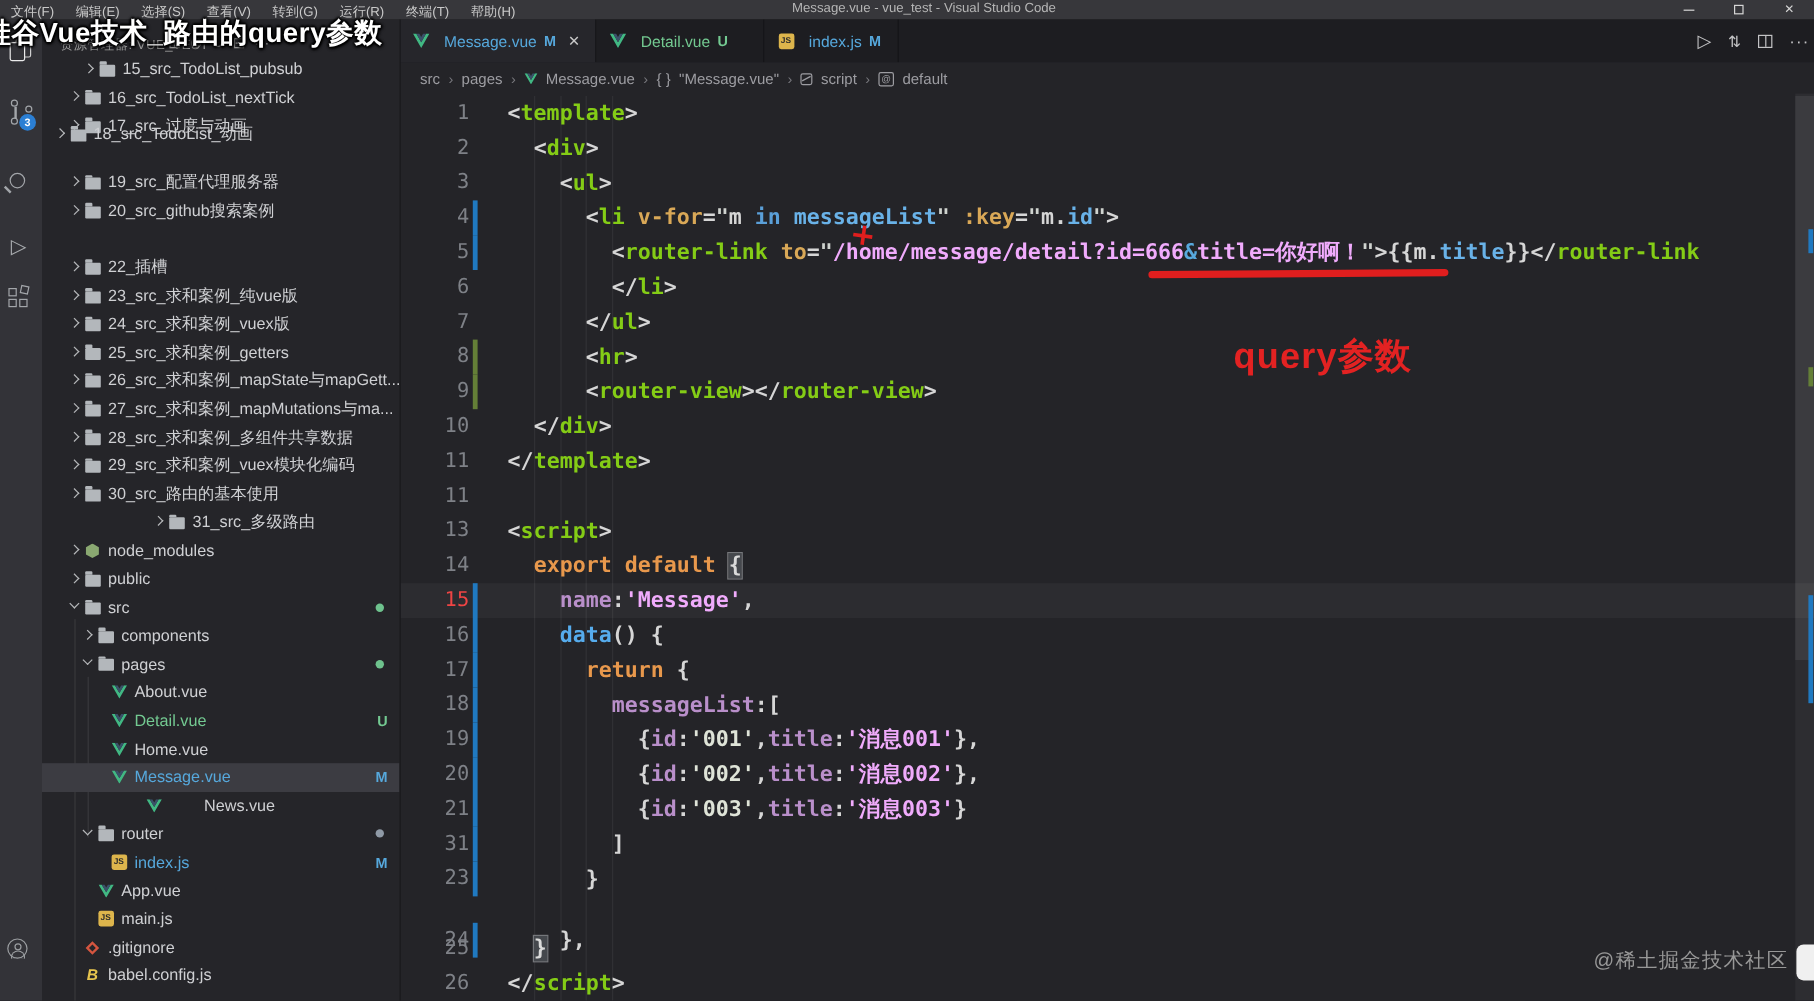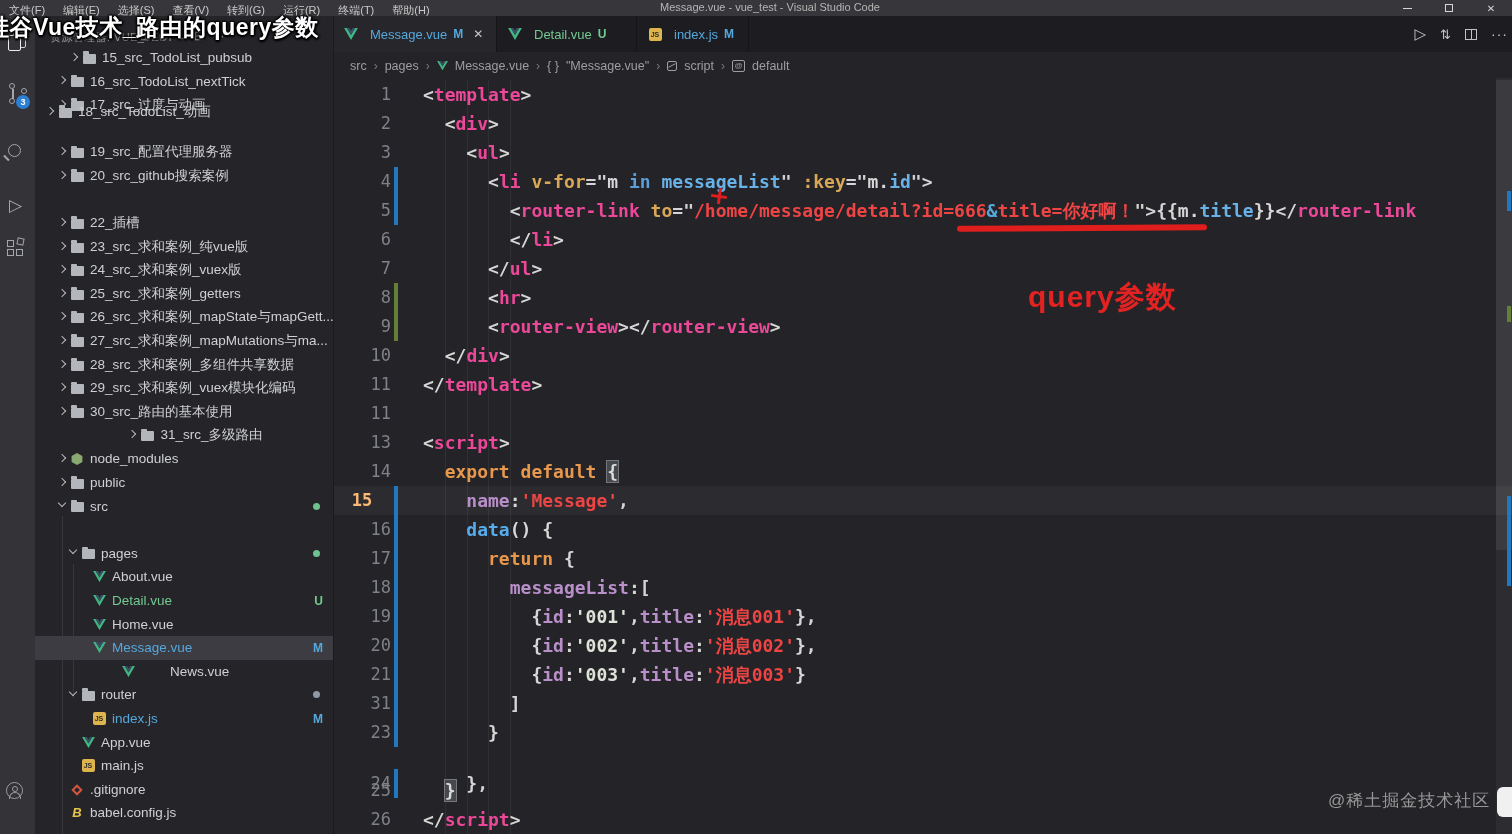--- a/index.html
+++ b/index.html
@@ -81,29 +81,29 @@
   .bc-box.cube::after { content:""; position:absolute; left:0; top:3px; width:100%; height:1.2px; background:#9d9da2; transform:rotate(-28deg); }
   .bc-at { width:13px; height:12px; border:1.2px solid #9d9da2; border-radius:2px; font-size:8px; line-height:10px; text-align:center; color:#9d9da2; }
 
   
   .code { position:absolute; left:0; top:64px; width:1179px; height:754px; overflow:hidden;
           font-family:"DejaVu Sans Mono", monospace; font-size:18px; font-weight:600; }
   .cguide { position:absolute; top:0; height:754px; width:1px; background:rgba(255,255,255,.06); }
   .line { position:absolute; left:0; width:1179px; height:29px; line-height:29px; white-space:pre; }
   .line.cur { background:rgba(255,255,255,.04); }
   .lnum { position:absolute; left:0; top:0; width:58px; text-align:right; color:#7e8187; font-size:17px; font-weight:400; }
-  .line.cur .lnum { color:#fdba74; font-weight:700;text-align:center; }
+  .line.cur .lnum { color:#ef4444; font-weight:400; }
   .lbar { position:absolute; left:61px; top:0; width:3.5px; height:29px; }
   .lbar.b { background:#2079c0; }
   .lbar.g { background:#647f37; }
   .ltext { position:absolute; left:90px; top:0; }
   .c-p { color:#d6d6d6; } .c-q { color:#cfd3cf; } .c-var { color:#d6d6d6; }
-  .c-tag { color:#ec4899; } .c-attr { color:#d9a857; }
+  .c-tag { color:#84cc16; } .c-attr { color:#d9a857; }
   .c-kw { color:#5a9fd8; } .c-kwo { color:#e8984c; } .c-fn { color:#56aced; }
-  .c-prop { color:#b98fca; } .c-str { color:#ef4444; } .c-strl { color:#dfe4d8; }
+  .c-prop { color:#b98fca; } .c-str { color:#f0abfc; } .c-strl { color:#dfe4d8; }
   .c-ent { color:#57a9dd; } .c-ref { color:#69b2e8; }
   .c-brk { color:#dadada; background:#45484d; outline:1px solid #75777b; }
 
   
   .scroll-track { position:absolute; right:0; top:62px; width:16px; height:756px; background:rgba(255,255,255,.045); }
   .scroll-thumb { position:absolute; right:0; top:64px; width:16px; height:470px; background:rgba(255,255,255,.07); }
   .ruler-mark { position:absolute; right:1px; width:4px; }
 
   
   .video-title { position:absolute; left:-14px; top:12px; z-index:50; font-size:23px; font-weight:bold; color:#ffffff;
@@ -340,20 +340,29 @@
       </div>
       <div class="trow" style="top: 478.4px; padding-left: 20px;">
         <span class="chev d">
           <i></i>
         </span>
         <span class="ticon">
           <span class="fold"></span>
         </span>
         <span class="tlabel">src</span>
         <span class="tdot" style="background: rgb(110, 194, 141);"></span>
+      </div>
+      <div class="trow" style="top: 502px; padding-left: 31px;">
+        <span class="chev r">
+          <i></i>
+        </span>
+        <span class="ticon">
+          <span class="fold"></span>
+        </span>
+        <span class="tlabel">components</span>
       </div>
       <div class="trow" style="top: 525.6px; padding-left: 31px;">
         <span class="chev d">
           <i></i>
         </span>
         <span class="ticon">
           <span class="fold"></span>
         </span>
         <span class="tlabel">pages</span>
         <span class="tdot" style="background: rgb(110, 194, 141);"></span>

